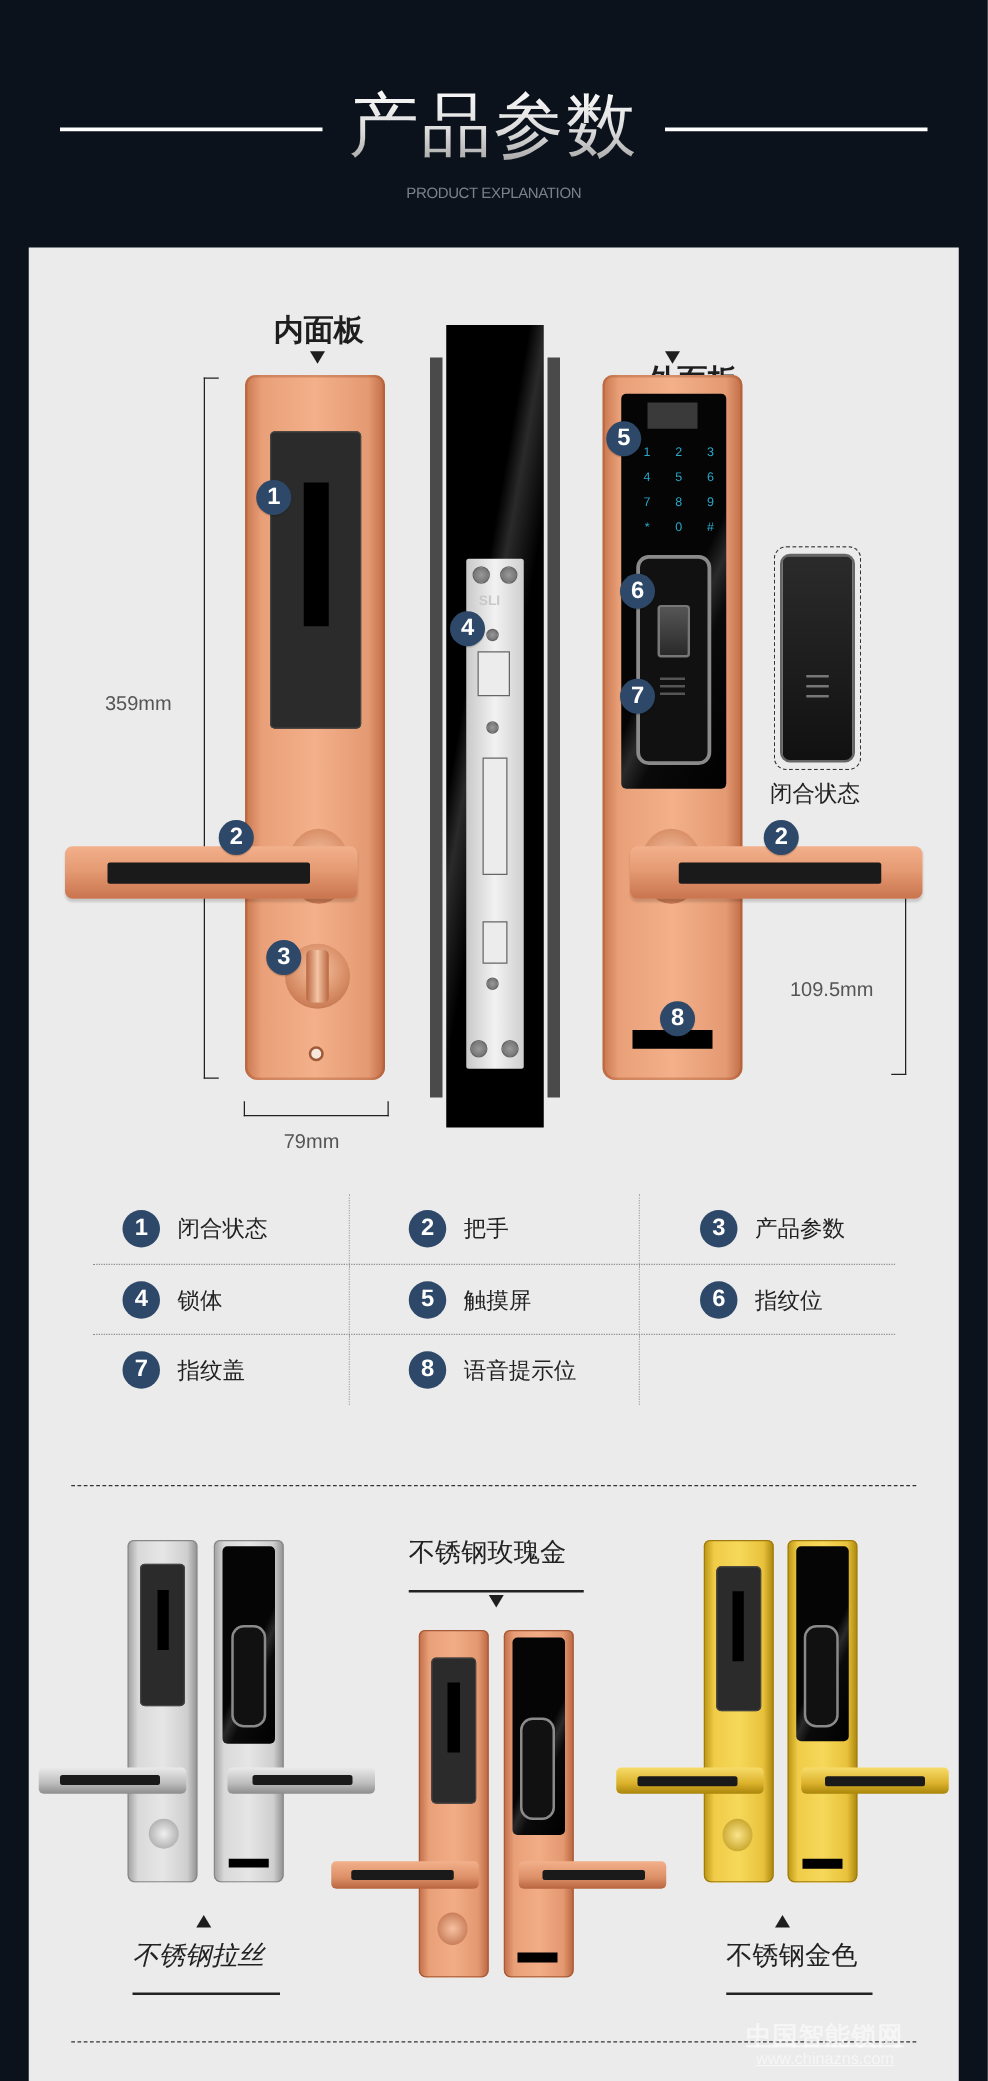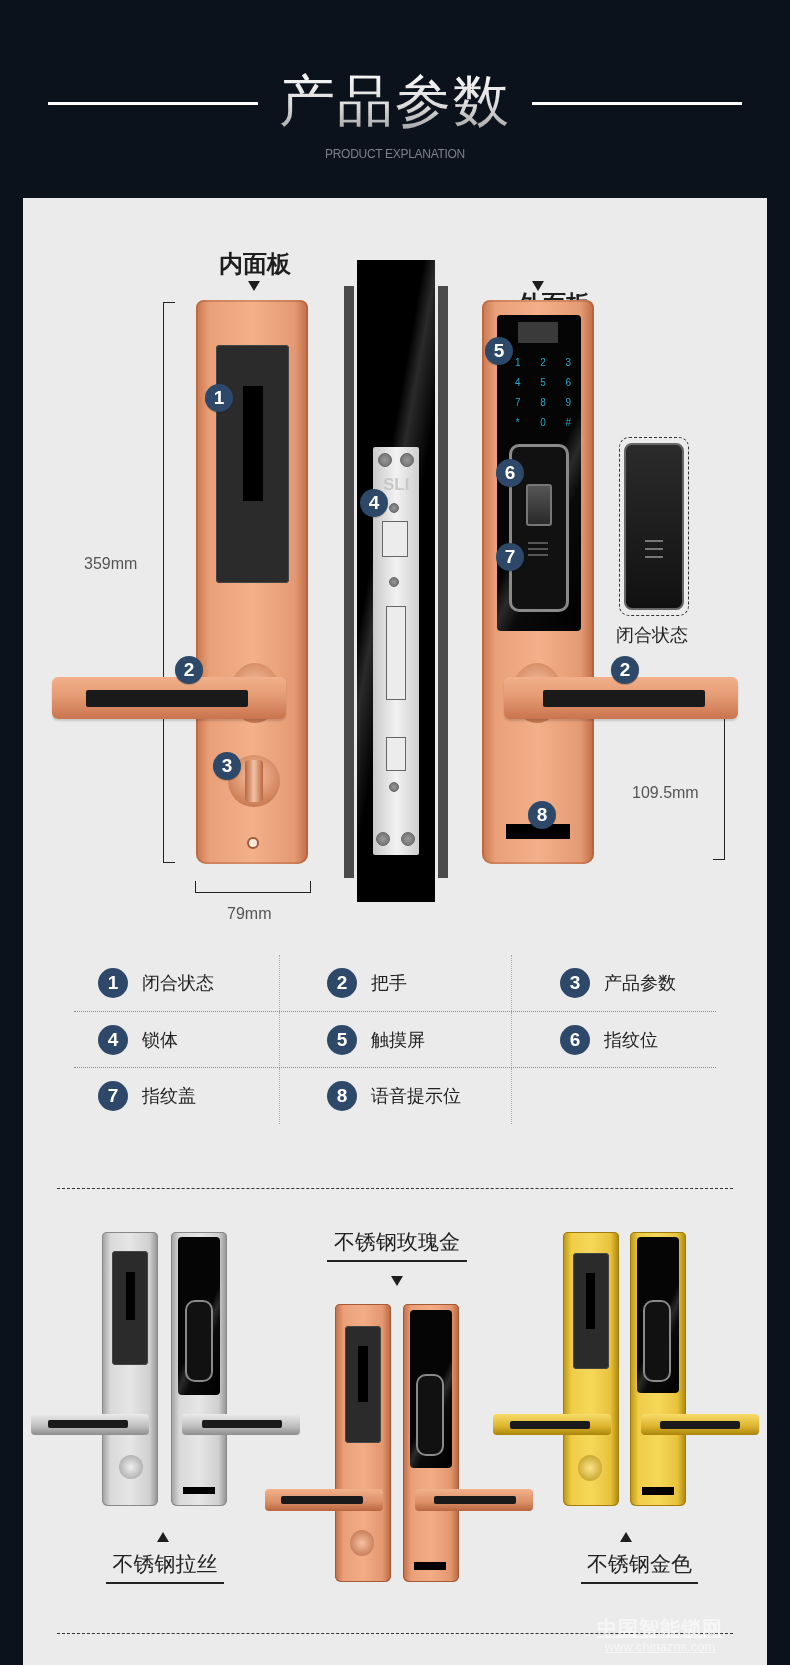--- a/index.html
+++ b/index.html
@@ -81,21 +81,21 @@
 
   
   .var-plate { position: absolute; border-radius: 5px 5px 6px 6px; }
   .v-silver { background: linear-gradient(90deg,#9e9e9e 0%,#d9d9d9 15%,#e6e6e6 50%,#cfcfcf 85%,#8f8f8f 100%); box-shadow: inset 0 0 0 1px #888; }
   .v-gold { background: linear-gradient(90deg,#b8930f 0%,#f0cc48 15%,#f6d85a 50%,#e9c23c 85%,#a8850a 100%); box-shadow: inset 0 0 0 1px #a07c10; }
   .v-rose { background: linear-gradient(90deg,#c06c46 0%,#e9a078 15%,#f2ad86 50%,#e39870 85%,#b8653f 100%); box-shadow: inset 0 0 0 1px #a65a36; }
   .vh-silver { background: linear-gradient(180deg,#eaeaea,#bdbdbd 60%,#8d8d8d); }
   .vh-gold { background: linear-gradient(180deg,#f7dc6a,#dcb22c 60%,#a9850a); }
   .vh-rose { background: linear-gradient(180deg,#f2b08b,#dc8f66 60%,#b8653f); }
   .var-handle { position: absolute; border-radius: 4px; }
-  .var-label { position: absolute; font-size: 21px; color: #222; text-align: center; padding-bottom: 4px; border-bottom: 2.5px solid #222; }
+  .var-label { position: absolute; font-size: 21px; color: #222; padding-bottom: 16px; border-bottom: 2.5px solid #222; }
 
   .watermark { position: absolute; left: 585px; top: 1617px; width: 150px; text-align: center; color: rgba(255,255,255,0.55); text-decoration: underline; }
   .watermark .wm1 { font-size: 20px; font-weight: 700; letter-spacing: 1px; line-height: 22px; }
   .watermark .wm2 { font-family: "Liberation Sans", sans-serif; font-size: 13px; line-height: 16px; }
 </style>
 </head>
 <body>
 
 <div class="hdr-line" style="left:48px;width:210px;"></div>
 <div class="hdr-line" style="left:532px;width:210px;"></div>
@@ -132,21 +132,21 @@
     <div class="keyhole" style="left:247px;top:837px;"></div>
   </div>
 
   <div>
     <div class="lb-rail" style="left:344px;top:286px;width:10px;height:592px;"></div>
     <div class="lb-rail" style="left:438px;top:286px;width:10px;height:592px;"></div>
     <div class="lb-glass" style="left:357px;top:260px;width:78px;height:642px;"></div>
     <div class="lb-plate" style="left:373px;top:447px;width:46px;height:408px;"></div>
     <div class="screw" style="left:378px;top:453px;"></div>
     <div class="screw" style="left:400px;top:453px;"></div>
-    <div class="abs" style="left:383px;top:475px;font-family:'Liberation Sans',sans-serif;font-weight:700;font-size:17px;color:#c8c8c8;">SLI</div>
+    <div class="abs" style="left:383px;top:475px;font-family:'Liberation Sans',sans-serif;font-weight:700;font-size:11px;color:#c8c8c8;">SLI</div>
     <div class="screw" style="left:389px;top:503px;width:10px;height:10px;"></div>
     <div class="cutout" style="left:382px;top:521px;width:26px;height:36px;"></div>
     <div class="screw" style="left:389px;top:577px;width:10px;height:10px;"></div>
     <div class="cutout" style="left:386px;top:606px;width:20px;height:94px;"></div>
     <div class="cutout" style="left:386px;top:737px;width:20px;height:34px;"></div>
     <div class="screw" style="left:389px;top:782px;width:10px;height:10px;"></div>
     <div class="screw" style="left:376px;top:832px;"></div>
     <div class="screw" style="left:401px;top:832px;"></div>
   </div>
 
@@ -248,21 +248,21 @@
   <div class="var-plate v-silver" style="left:171px;top:1232px;width:56px;height:274px;"></div>
   <div class="screen" style="left:178px;top:1237px;width:42px;height:158px;"></div>
   <div class="fp-frame" style="left:185px;top:1300px;width:28px;height:82px;border-width:2px;"></div>
   <div class="var-handle vh-silver" style="left:31px;top:1414px;width:118px;height:21px;"></div>
   <div class="handle-slot" style="left:48px;top:1420px;width:80px;height:8px;"></div>
   <div class="var-handle vh-silver" style="left:182px;top:1414px;width:118px;height:21px;"></div>
   <div class="handle-slot" style="left:202px;top:1420px;width:80px;height:8px;"></div>
   <div class="abs" style="left:119px;top:1455px;width:24px;height:24px;border-radius:50%;background:radial-gradient(circle,#f0f0f0,#9a9a9a);"></div>
   <div class="speaker" style="left:183px;top:1487px;width:32px;height:7px;"></div>
   <div class="tri-up" style="left:157px;top:1532px;"></div>
-  <div class="var-label" style="left:106px;top:1550px;width:118px;">不锈钢拉丝</div>
+  <div class="var-label" style="left:106px;top:1550px;width:118px;font-style:italic;">不锈钢拉丝</div>
 </div>
 
 <div>
   <div class="var-label" style="left:327px;top:1228px;width:140px;">不锈钢玫瑰金</div>
   <div class="tri-down" style="left:391px;top:1276px;"></div>
   <div class="var-plate v-rose" style="left:335px;top:1304px;width:56px;height:278px;"></div>
   <div class="battery-cover" style="left:345px;top:1326px;width:36px;height:117px;"></div>
   <div class="black-bar" style="left:358px;top:1346px;width:10px;height:56px;"></div>
   <div class="var-plate v-rose" style="left:403px;top:1304px;width:56px;height:278px;"></div>
   <div class="screen" style="left:410px;top:1310px;width:42px;height:158px;"></div>

